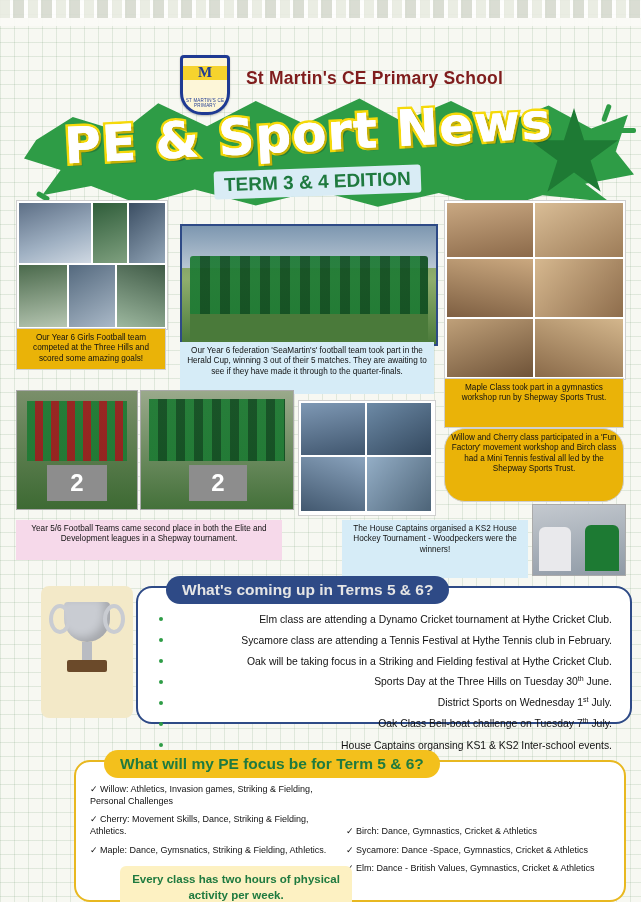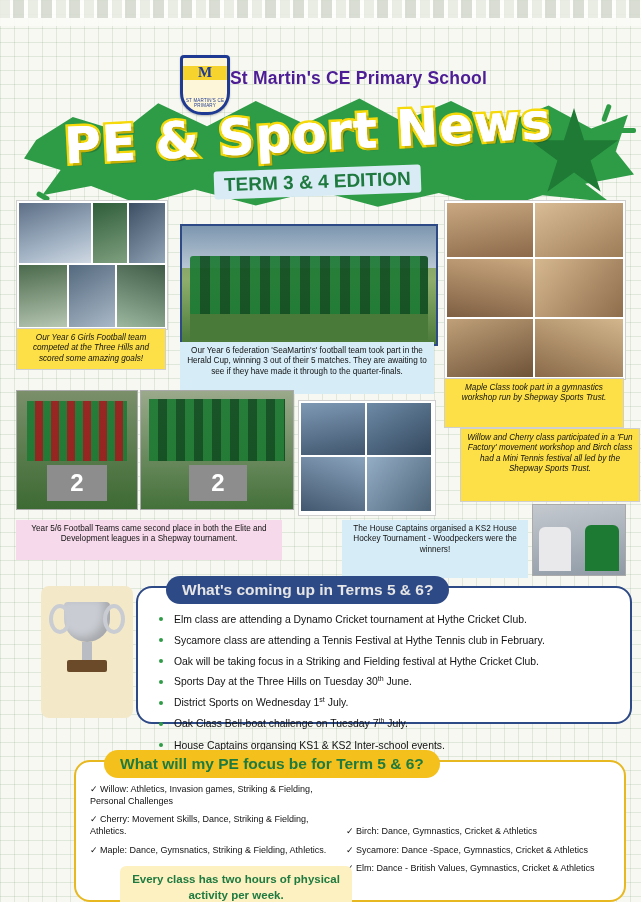--- a/index.html
+++ b/index.html
@@ -32,21 +32,21 @@
     position:absolute;left:172px;top:47px;width:44px;height:54px;
     background:#fdf6d8;border:3px solid #1f3a93;border-radius:4px 4px 22px 22px;
     box-shadow:0 1px 2px rgba(0,0,0,.25);
   }
   .crest .band{position:absolute;left:0;right:0;top:8px;height:14px;background:#f6d32d;}
   .crest .mono{position:absolute;left:0;right:0;top:6px;text-align:center;font-weight:bold;font-size:15px;color:#1f3a93;font-family:"Liberation Serif",serif;}
   .crest .sub{position:absolute;left:0;right:0;bottom:4px;text-align:center;font-size:4.5px;color:#1f3a93;letter-spacing:.2px;}
 
   .school-name{
     position:absolute;left:222px;top:60px;font-size:17.5px;font-weight:bold;
-    color:#4c1d95;letter-spacing:.2px;
+    color:#7f1d1d;letter-spacing:.2px;padding-left:16px;
   }
 
   
   .splat{
     position:absolute;left:16px;top:86px;width:610px;height:115px;
     background:#2e9c46;
     clip-path:polygon(2% 40%,8% 20%,16% 33%,22% 8%,30% 28%,38% 6%,46% 26%,55% 4%,62% 24%,70% 6%,78% 27%,86% 10%,93% 30%,99% 18%,97% 50%,100% 70%,92% 78%,96% 94%,85% 88%,78% 100%,68% 86%,58% 98%,48% 84%,38% 97%,28% 83%,19% 96%,11% 80%,3% 88%,6% 66%,0% 56%);
   }
   .star-dark{
     position:absolute;left:520px;top:100px;width:92px;height:92px;background:#1e7a34;
@@ -78,40 +78,40 @@
     background:#d9ecf5;color:#1f7a3f;font-weight:bold;font-size:19px;
     padding:3px 10px;border-radius:3px;transform:rotate(-2deg);
   }
 
   
   .photo{position:absolute;background:#8aa0b5;overflow:hidden;}
   .cap{
     position:absolute;font-size:8.2px;line-height:1.25;text-align:center;
     color:#111;padding:4px 5px;box-sizing:border-box;
   }
-  .cap.white{background:#fde047;border:1px solid #cfcfcf;font-style:italic;}
+  .cap.white{background:#eab308;border:1px solid #cfcfcf;}
   .cap.blue{background:#d6ecf7;}
   .cap.pink{background:#f6d9ea;}
 
   
   .tile{position:absolute;}
 
   
   .bubble{
     position:absolute;border:2px solid #2e4a86;border-radius:16px;background:#ffffff;
   }
   .bubble.yellow{border-color:#e8b820;}
   .pill{
     position:absolute;background:#2e4a86;color:#e5e5e5;border-radius:16px;
     font-weight:bold;font-size:15.5px;padding:5px 16px;white-space:nowrap;
   }
   .pill.yellow{background:#f3c01c;color:#1f7a3f;}
   .bullets{position:absolute;font-size:10.4px;line-height:1.63;color:#111;}
   .bullets li{margin:0;padding:0;}
-  .bullets ul{margin:0;padding-left:14px;}
+  .bullets ul{margin:0;padding-left:14px;text-align:right;}
   .bullets li::marker{color:#2e9c46;font-size:13px;}
 
   .focus-col{position:absolute;font-size:9px;line-height:1.3;color:#111;}
   .focus-row{display:flex;align-items:flex-start;margin-bottom:7px;}
   .footer-note{
     position:absolute;background:#fdf1c2;border-radius:6px;color:#1f7a3f;font-weight:bold;
     font-size:11.5px;text-align:center;line-height:1.35;padding:6px 12px;
   }
   .trophy{position:absolute;left:33px;top:578px;width:92px;height:132px;background:#f3e9c8;border-radius:8px;overflow:hidden;}
   .trophy .cup{position:absolute;left:50%;top:16px;transform:translateX(-50%);width:46px;height:40px;background:#c9ccd2;border-radius:4px 4px 24px 24px;box-shadow:inset -6px -4px 8px rgba(0,0,0,.18);}
@@ -167,21 +167,21 @@
 
   <div class="photo" style="left:436px;top:192px;width:180px;height:178px;background:#fff;border:1px solid #cfcfcf;">
     <div class="tile" style="left:2px;top:2px;width:86px;height:54px;background:linear-gradient(170deg,#c9a882,#8c6a4a);"></div>
     <div class="tile" style="left:90px;top:2px;width:88px;height:54px;background:linear-gradient(150deg,#d9bd96,#9d7c58);"></div>
     <div class="tile" style="left:2px;top:58px;width:86px;height:58px;background:linear-gradient(190deg,#caa87f,#7e5f42);"></div>
     <div class="tile" style="left:90px;top:58px;width:88px;height:58px;background:linear-gradient(130deg,#d6b88f,#8e6d4c);"></div>
     <div class="tile" style="left:2px;top:118px;width:86px;height:58px;background:linear-gradient(160deg,#bfa079,#6f5338);"></div>
     <div class="tile" style="left:90px;top:118px;width:88px;height:58px;background:linear-gradient(200deg,#d3b68c,#8a6a49);"></div>
   </div>
   <div class="cap white" style="left:436px;top:370px;width:180px;height:50px;">Maple Class took part in a gymnastics workshop run by Shepway Sports Trust.</div>
-  <div class="cap white" style="left:452px;top:420px;width:180px;height:74px;">Willow and Cherry class participated in a 'Fun Factory' movement workshop and Birch class had a Mini Tennis festival all led by the Shepway Sports Trust.</div>
+  <div class="cap white" style="left:436px;top:420px;width:180px;height:74px;border-radius:21px;">Willow and Cherry class participated in a 'Fun Factory' movement workshop and Birch class had a Mini Tennis festival all led by the Shepway Sports Trust.</div>
 
   <div class="photo" style="left:8px;top:382px;width:120px;height:118px;background:linear-gradient(180deg,#7a8f6a,#3d6a33);border:1px solid #aaa;">
     <div style="position:absolute;left:10px;top:10px;width:100px;height:60px;background:repeating-linear-gradient(90deg,#1d7a33 0 8px,#9b1c1c 8px 16px);opacity:.9;"></div>
     <div style="position:absolute;left:30px;top:74px;width:60px;height:36px;background:#8d8d8d;color:#fff;font-size:24px;font-weight:bold;text-align:center;line-height:36px;">2</div>
   </div>
   <div class="photo" style="left:132px;top:382px;width:152px;height:118px;background:linear-gradient(180deg,#9aa98b,#44713a);border:1px solid #aaa;">
     <div style="position:absolute;left:8px;top:8px;width:136px;height:62px;background:repeating-linear-gradient(90deg,#1d7a33 0 9px,#0f4d20 9px 18px);opacity:.92;"></div>
     <div style="position:absolute;left:48px;top:74px;width:58px;height:36px;background:#8d8d8d;color:#fff;font-size:24px;font-weight:bold;text-align:center;line-height:36px;">2</div>
   </div>
   <div class="cap pink" style="left:8px;top:512px;width:266px;height:40px;">Year 5/6 Football Teams came second place in both the Elite and Development leagues in a Shepway tournament.</div>

